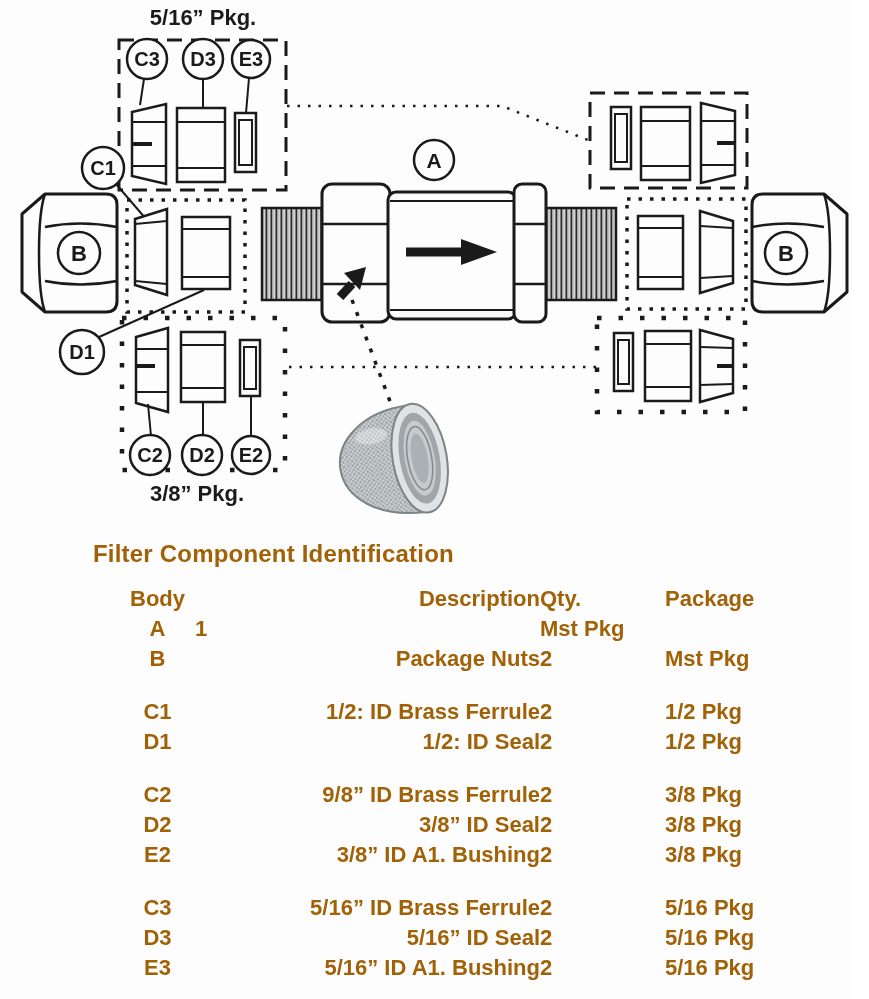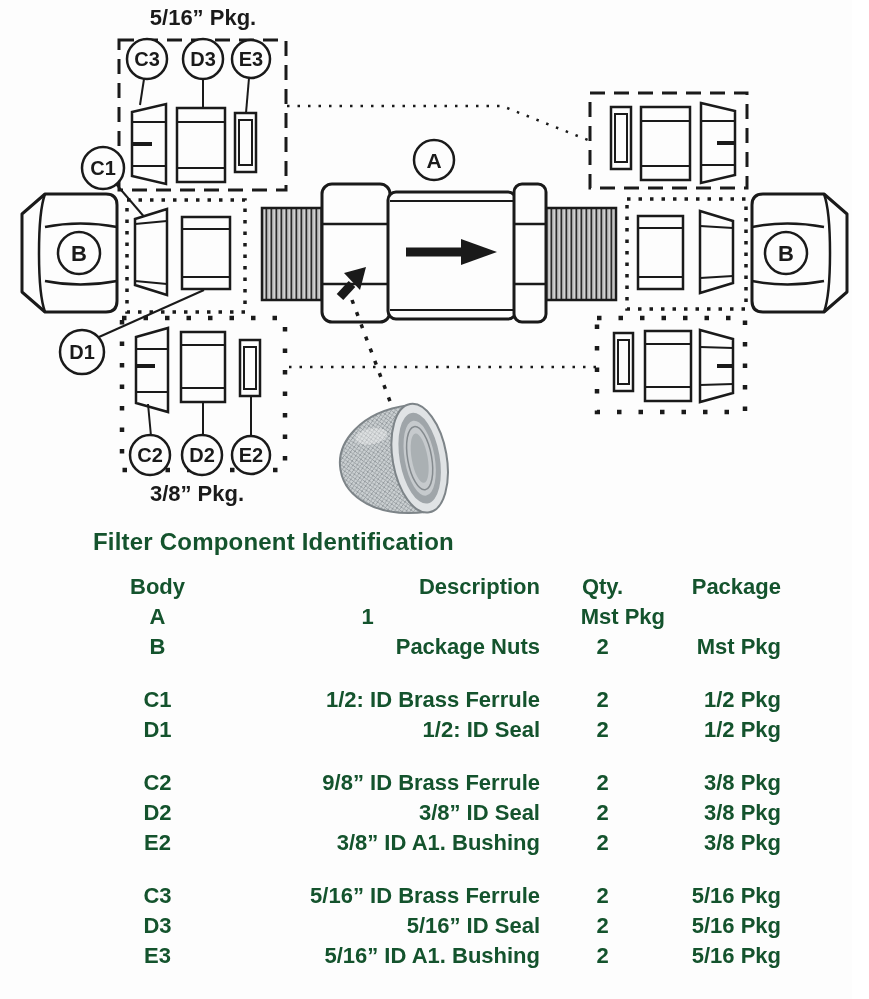--- a/index.html
+++ b/index.html
@@ -1,35 +1,35 @@
 <!DOCTYPE html>
 <html><head>
 <meta charset="utf-8">
 <style>
   html,body{margin:0;padding:0;background:#ffffff;}
   .page{
     position:relative;width:852px;height:999px;background:#fdfdfd;
-    font-family:"Liberation Sans", sans-serif;color:#14532d;overflow:hidden;
+    font-family:"Liberation Sans", sans-serif;color:#a16207;overflow:hidden;
   }
   svg text{font-family:"Liberation Sans", sans-serif;font-weight:bold;fill:#1a1a1a;}
   .diagram{display:block;}
-  .table-wrap{margin:4px 0 0 0;}
+  .table-wrap{margin:16px 0 0 0;}
   .t-title{
     font-size:24px;font-weight:bold;margin:4px 0 16px 93px;letter-spacing:0.2px;
   }
   .t-row{
     display:grid;margin-left:120px;
     grid-template-columns:75px 345px 125px 116px;
     font-size:22px;font-weight:bold;line-height:30px;height:30px;
   }
   .c-code{text-align:center;}
   .c-desc{text-align:right;padding-left:37px;}
   .t-header .c-desc{padding-left:58px;}
-  .c-qty{text-align:center;}
-  .c-pkg{text-align:right;}
+  .c-qty{text-align:left;}
+  .c-pkg{text-align:left;}
   .t-group{margin-top:23px;}
   .t-group:first-child{margin-top:0;}
 </style>
 </head>
 <body>
 
 <div class="page">
 
   <svg class="diagram" width="869" height="524" viewBox="0 0 869 524">
     <defs>

